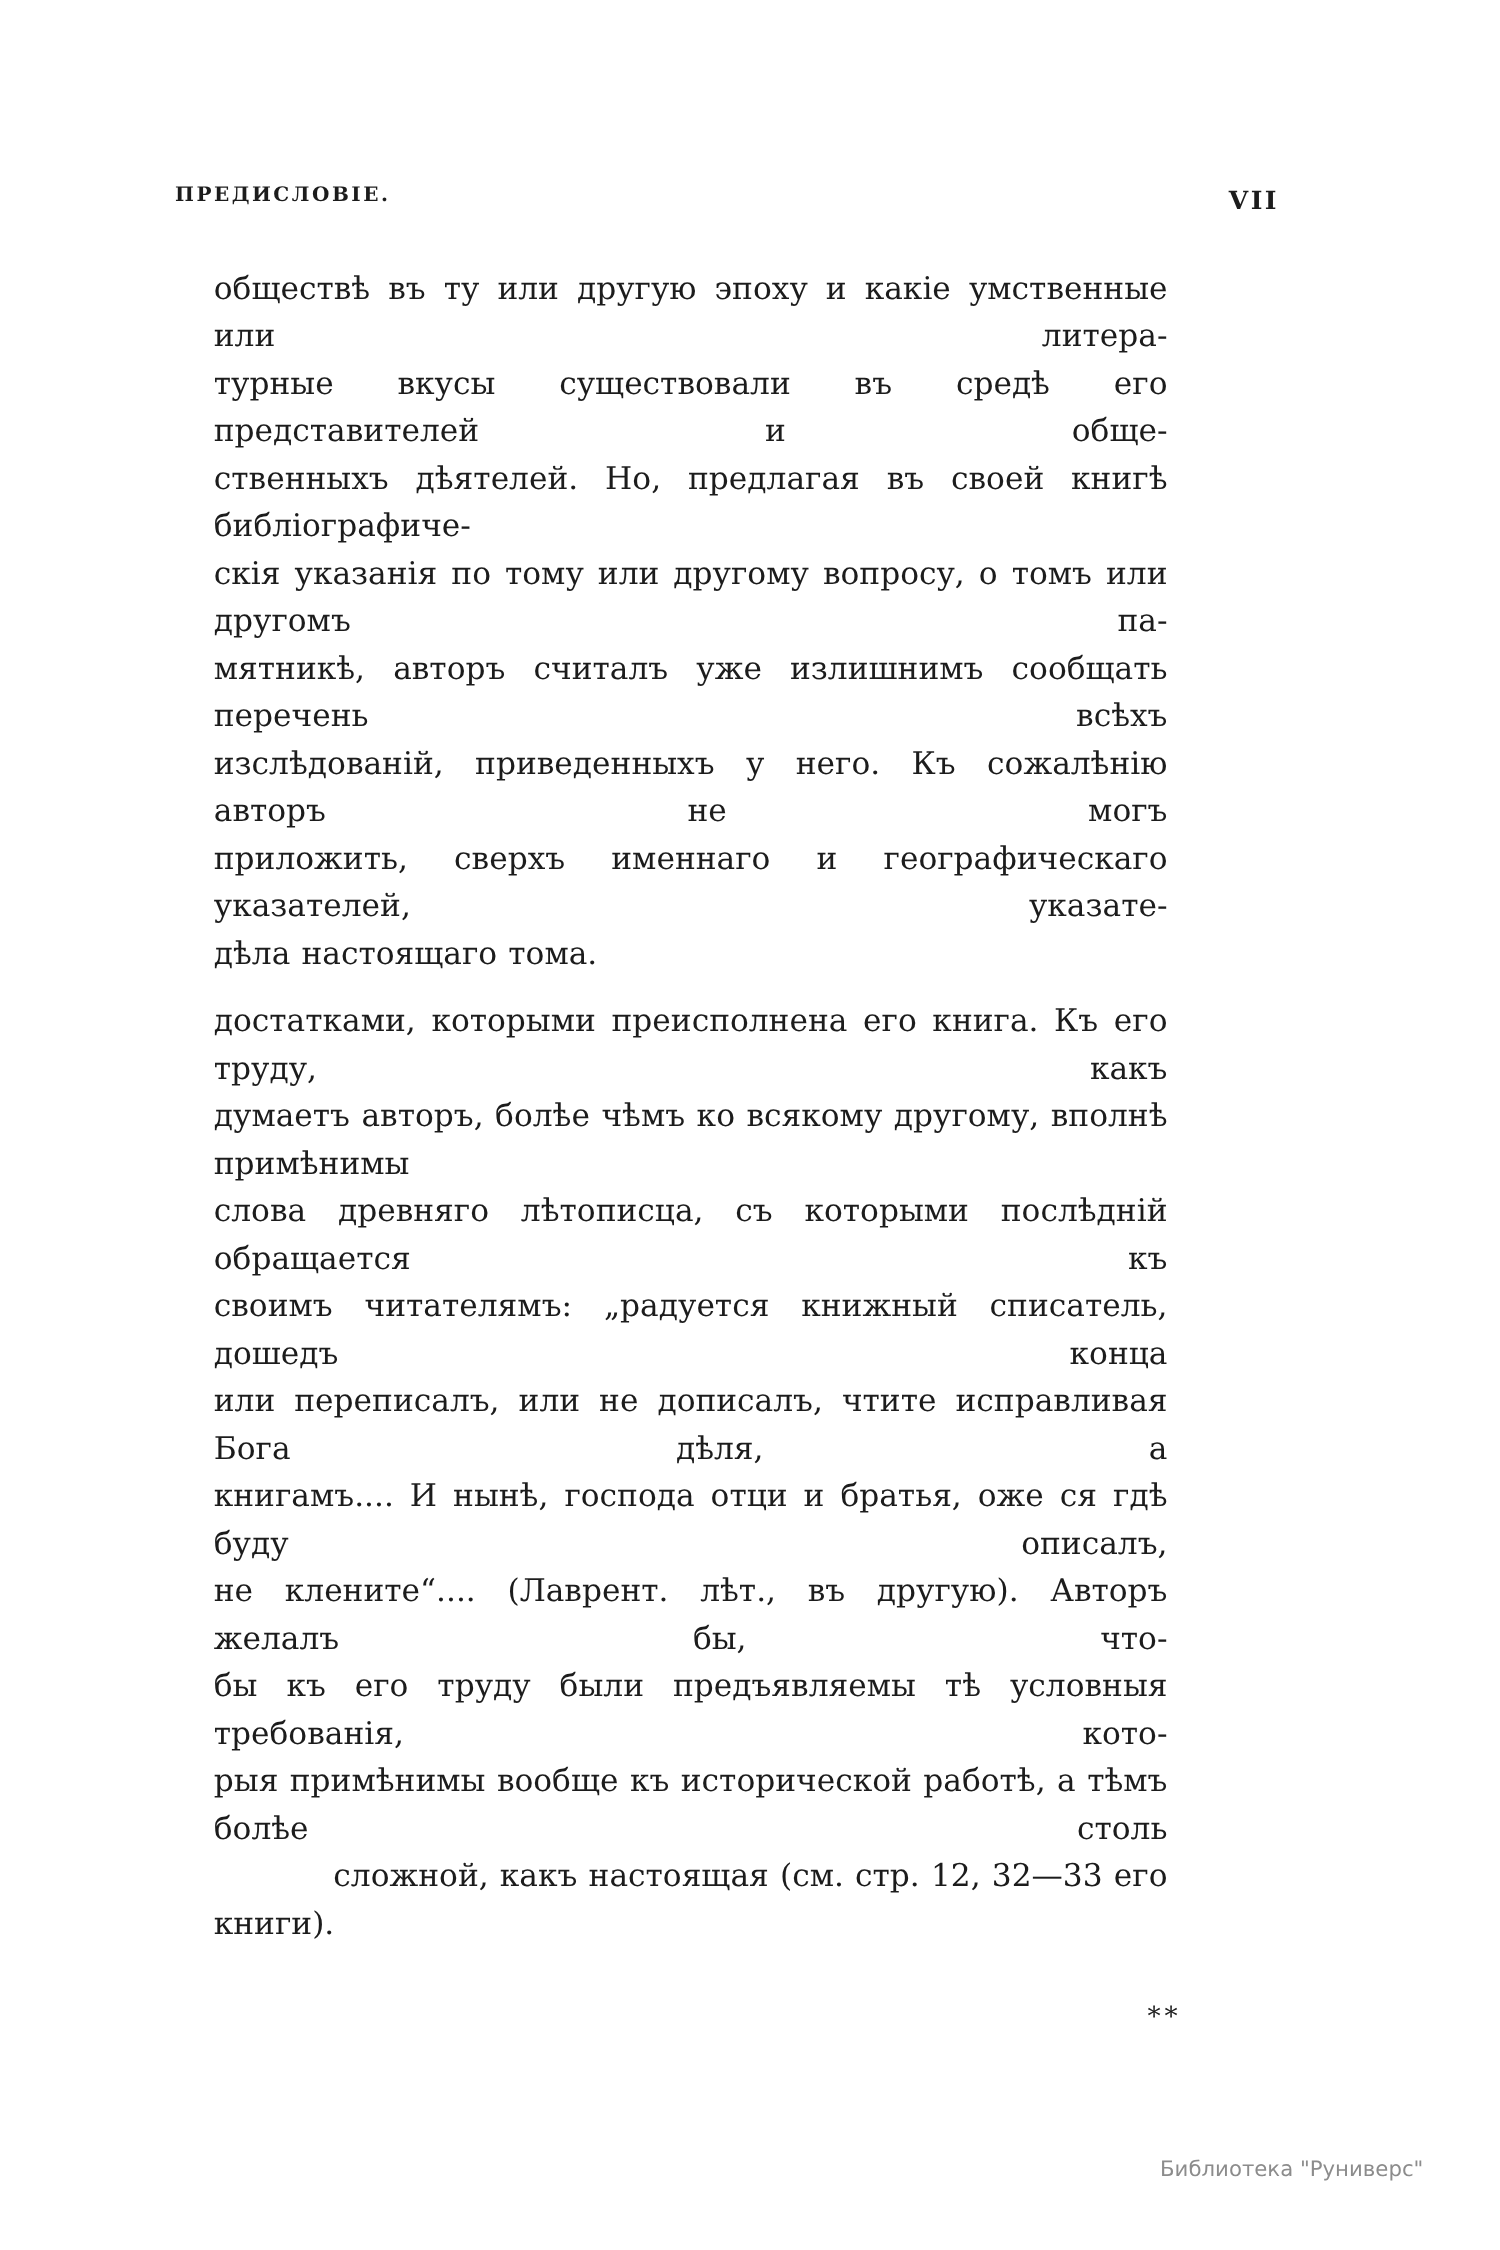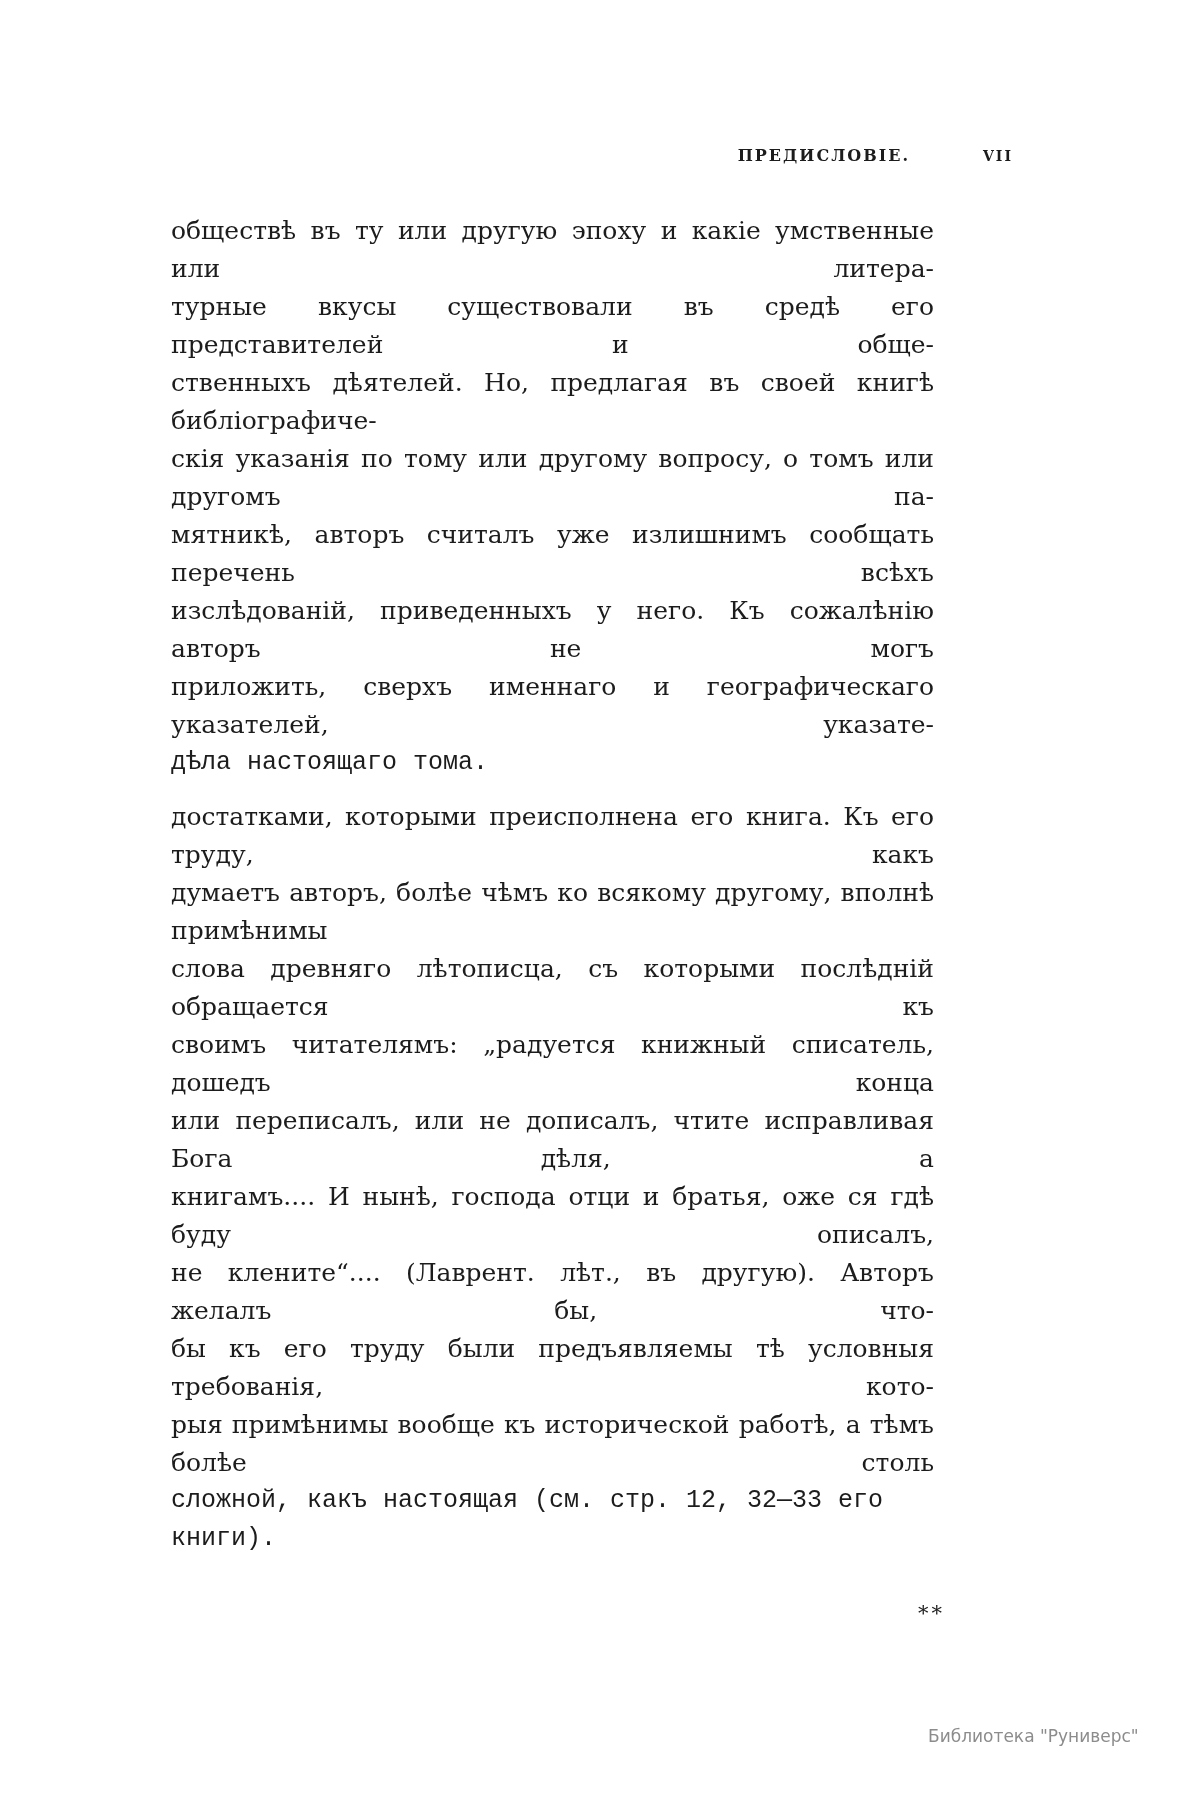--- a/index.html
+++ b/index.html
@@ -14,31 +14,31 @@
     background: #ffffff;
     overflow: hidden;
     font-family: "DejaVu Serif", serif;
     color: #1c1c1c;
   }
   .running-head {
     position: absolute;
     top: 146px;
     left: 140px;
     width: 770px;
-    text-align: right;
+    text-align: left;
     font-size: 16px;
     letter-spacing: 2px;
     font-weight: bold;
     color: #1c1c1c;
   }
   .page-number {
     position: absolute;
     top: 148px;
     left: 983px;
-    font-size: 14px;
+    font-size: 20px;
     letter-spacing: 2px;
     font-weight: bold;
     color: #1c1c1c;
   }
   .text-block {
     position: absolute;
     top: 196px;
     left: 155px;
     width: 795px;
     font-size: 25px;
@@ -48,23 +48,22 @@
   .paragraph { margin: 16px; }
   .paragraph + .paragraph { margin-top: 13px; }
   .line {
     text-align: justify;
     text-align-last: justify;
     white-space: normal;
     word-spacing: 1px;
   }
   .line.indent { text-indent: 55px; }
   .line.last {
-    text-align: left;
+    text-align: right;
     text-align-last: left;
-    font-family: Liberation Mono, monospace;
   }
   .footer-mark {
     position: absolute;
     top: 1601px;
     left: 918px;
     font-size: 21px;
     letter-spacing: 3px;
     color: #1c1c1c;
   }
   .watermark {

